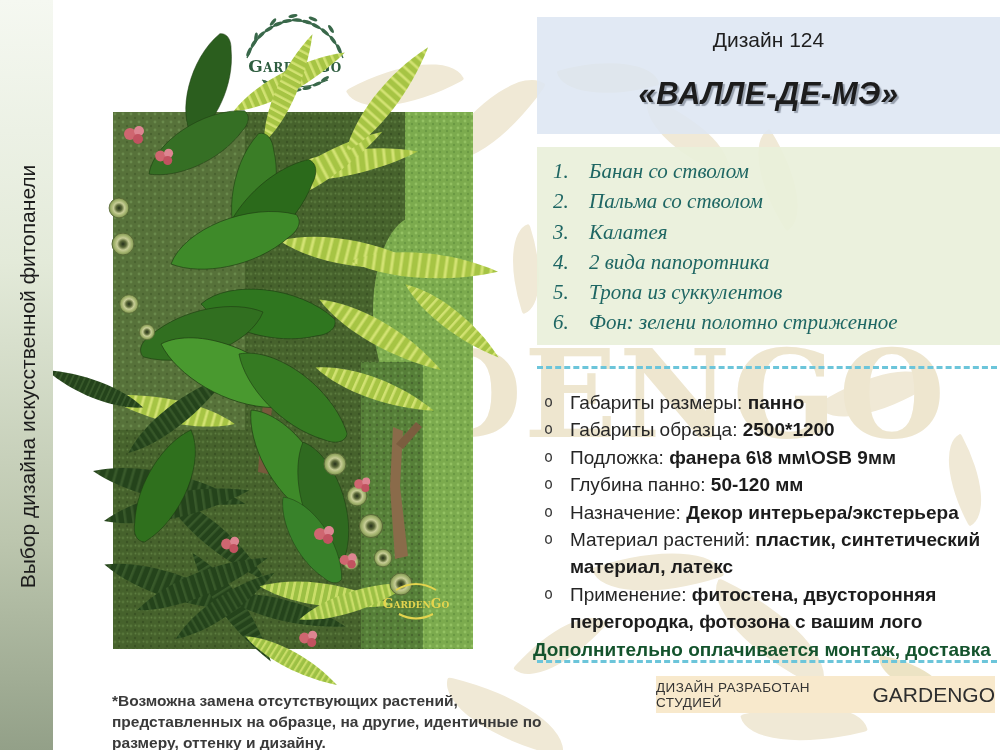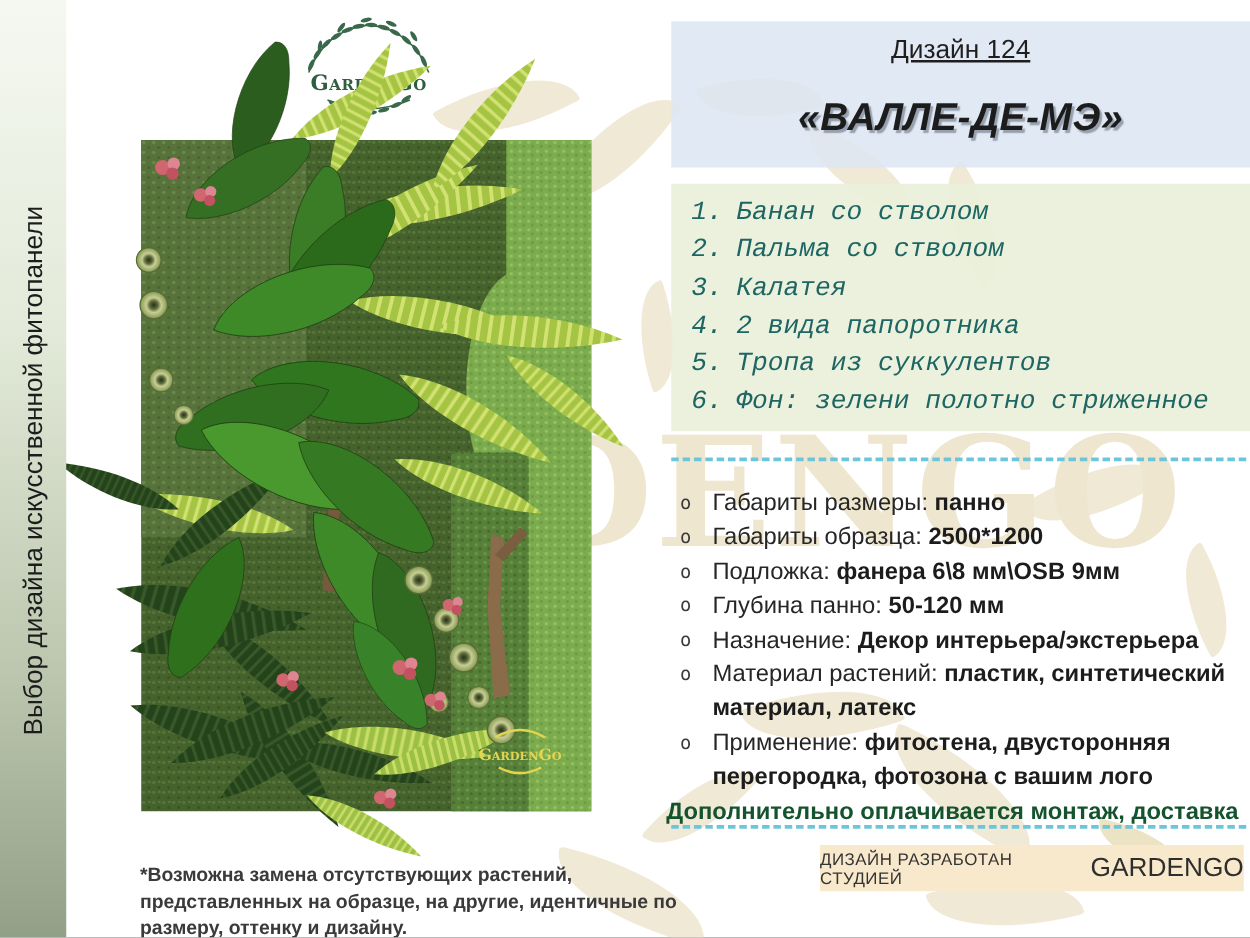--- a/index.html
+++ b/index.html
@@ -32,34 +32,34 @@
   }
 
   
   .logo { position:absolute; left:215px; top:10px; width:160px; height:86px; z-index:2; }
 
   
   .title-box {
     position:absolute; left:537px; top:17px; width:463px; height:117px; z-index:2;
     background:rgba(221,230,243,0.88); text-align:center;
   }
-  .design-no { margin-top:11px; font-size:21px; color:#1f1f1f; text-decoration:underline; }
+  .design-no { margin-top:11px; font-size:21px; color:#1f1f1f; }
   .design-name {
     margin-top:24px; font-size:31px; font-weight:bold; font-style:italic; color:#1c1c1c;
     letter-spacing:0.5px; text-shadow:2px 2px 1px rgba(125,135,150,0.75);
   }
 
   .list-box {
     position:absolute; left:537px; top:147px; width:463px; height:198px; z-index:2;
     background:rgba(233,240,218,0.92); padding-top:9px;
   }
   .comp-list { list-style:none; counter-reset:c; }
   .comp-list li {
     counter-increment:c; position:relative; padding-left:52px;
-    font-family:Liberation Mono, monospace; font-style:italic;
+    font-family:Liberation Serif, serif; font-style:italic;
     font-size:21px; line-height:30.3px; color:#1e6663;
   }
   .comp-list li::before {
     content:counter(c) "."; position:absolute; left:16px; font-style:italic;
   }
 
   .dashed { position:absolute; left:537px; width:460px; height:0; z-index:2;
     border-top:3px dashed #6cc5da; }
   .dashed-1 { top:366px; }
   .dashed-2 { top:660px; }

